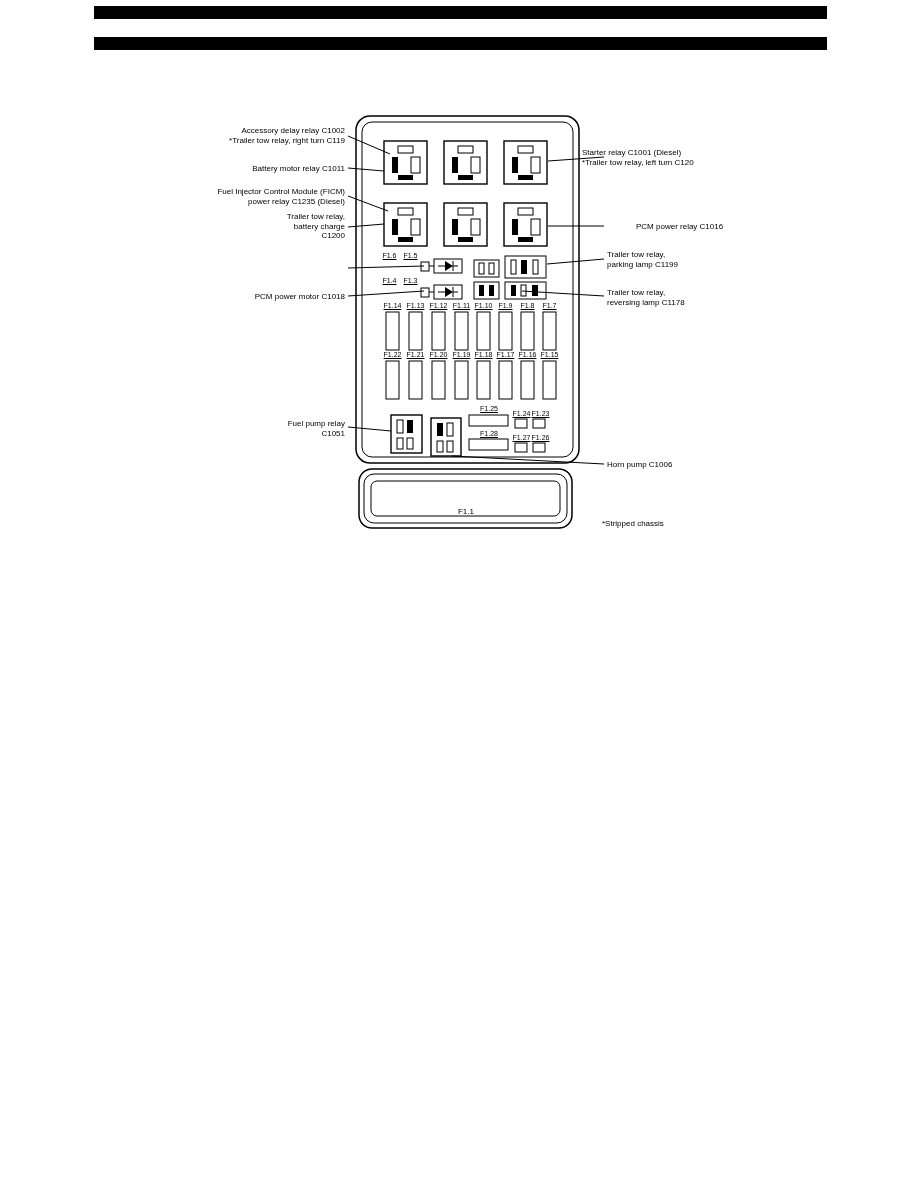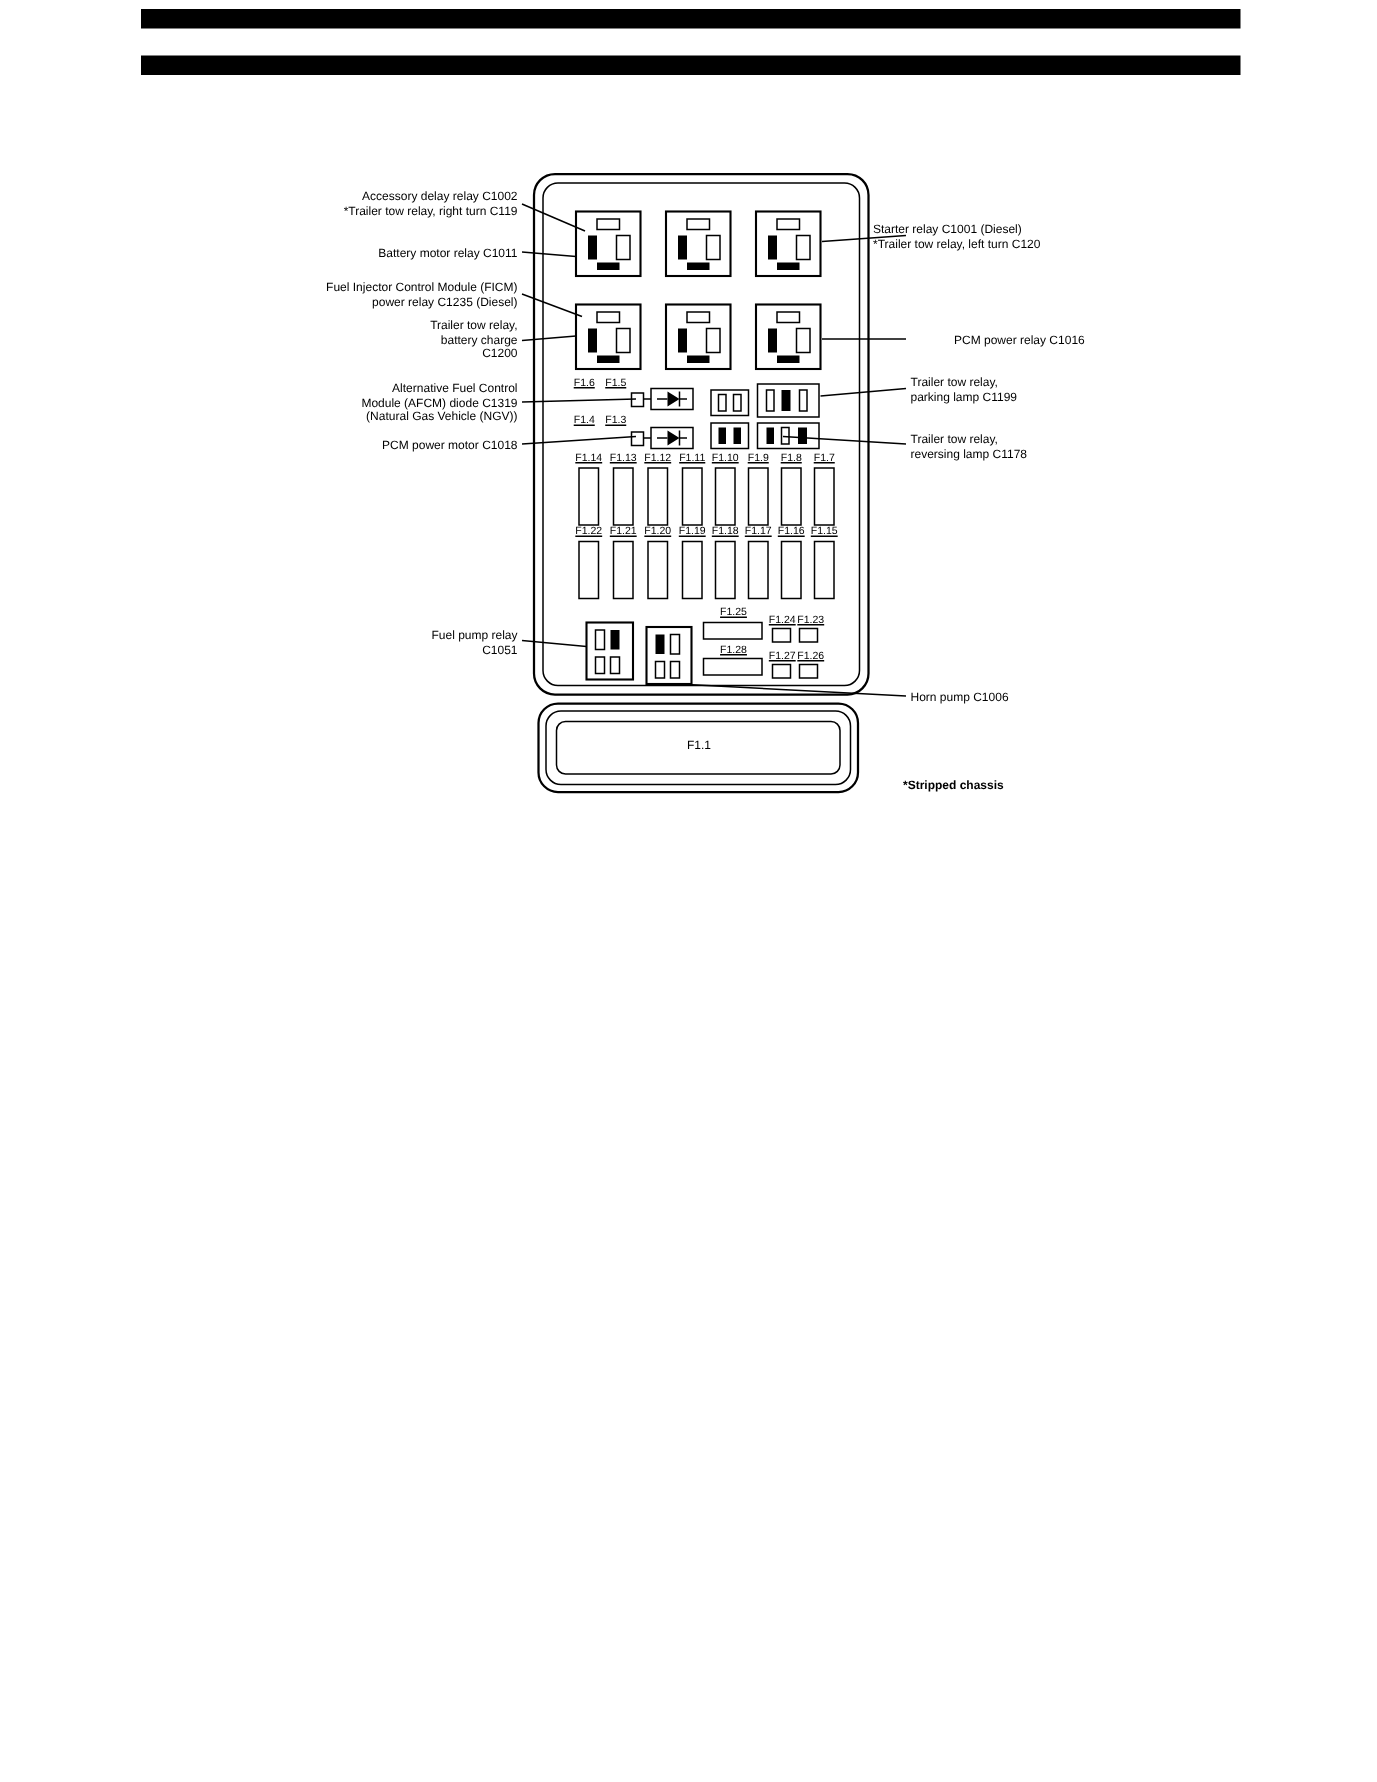--- a/index.html
+++ b/index.html
@@ -168,36 +168,33 @@
   </svg>
 
   <div class="callout left" style="left:125px; top:126px;">Accessory delay relay C1002
 *Trailer tow relay, right turn C119</div>
   <div class="callout left" style="left:125px; top:164px;">Battery motor relay C1011</div>
   <div class="callout left" style="left:125px; top:187px;">Fuel Injector Control Module (FICM)
 power relay C1235 (Diesel)</div>
   <div class="callout left" style="left:125px; top:212px;">Trailer tow relay,
 battery charge
 C1200</div>
-  <div class="callout left" style="left:125px; top:254px;">Alternative Fuel Control
-Module (AFCM) diode C1319
-(Natural Gas Vehicle (NGV))</div>
   <div class="callout left" style="left:125px; top:292px;">PCM power motor C1018</div>
   <div class="callout left" style="left:125px; top:419px;">Fuel pump relay
 C1051</div>
 
   <div class="callout right" style="left:582px; top:148px;">Starter relay C1001 (Diesel)
 *Trailer tow relay, left turn C120</div>
   <div class="callout right" style="left:636px; top:222px;">PCM power relay C1016</div>
   <div class="callout right" style="left:607px; top:250px;">Trailer tow relay,
 parking lamp C1199</div>
   <div class="callout right" style="left:607px; top:288px;">Trailer tow relay,
 reversing lamp C1178</div>
   <div class="callout right" style="left:607px; top:460px;">Horn pump C1006</div>
-  <div class="callout right" style="left:602px; top:519px;font-weight:bold;">*Stripped chassis</div>
+  <div class="callout right" style="left:602px; top:519px;">*Stripped chassis</div>
 
   <span class="flabel" style="left:380px; top:252px; width:19px;">F1.6</span>
   <span class="flabel" style="left:401px; top:252px; width:19px;">F1.5</span>
   <span class="flabel" style="left:380px; top:277px; width:19px;">F1.4</span>
   <span class="flabel" style="left:401px; top:277px; width:19px;">F1.3</span>
 
   <span class="flabel" style="left:381px; top:302px;">F1.14</span>
   <span class="flabel" style="left:404px; top:302px;">F1.13</span>
   <span class="flabel" style="left:427px; top:302px;">F1.12</span>
   <span class="flabel" style="left:450px; top:302px;">F1.11</span>
@@ -215,15 +212,15 @@
   <span class="flabel" style="left:516px; top:351px;">F1.16</span>
   <span class="flabel" style="left:538px; top:351px;">F1.15</span>
 
   <span class="flabel" style="left:470px; top:405px; width:38px;">F1.25</span>
   <span class="flabel" style="left:512px; top:410px; width:19px;">F1.24</span>
   <span class="flabel" style="left:531px; top:410px; width:19px;">F1.23</span>
   <span class="flabel" style="left:470px; top:430px; width:38px;">F1.28</span>
   <span class="flabel" style="left:512px; top:434px; width:19px;">F1.27</span>
   <span class="flabel" style="left:531px; top:434px; width:19px;">F1.26</span>
 
-  <span class="flabel noline" style="left:416px; top:493px; width:100px;">F1.1</span>
+  <span class="flabel noline" style="left:416px; top:508px; width:100px;">F1.1</span>
 
 </div>
 
 </body></html>

